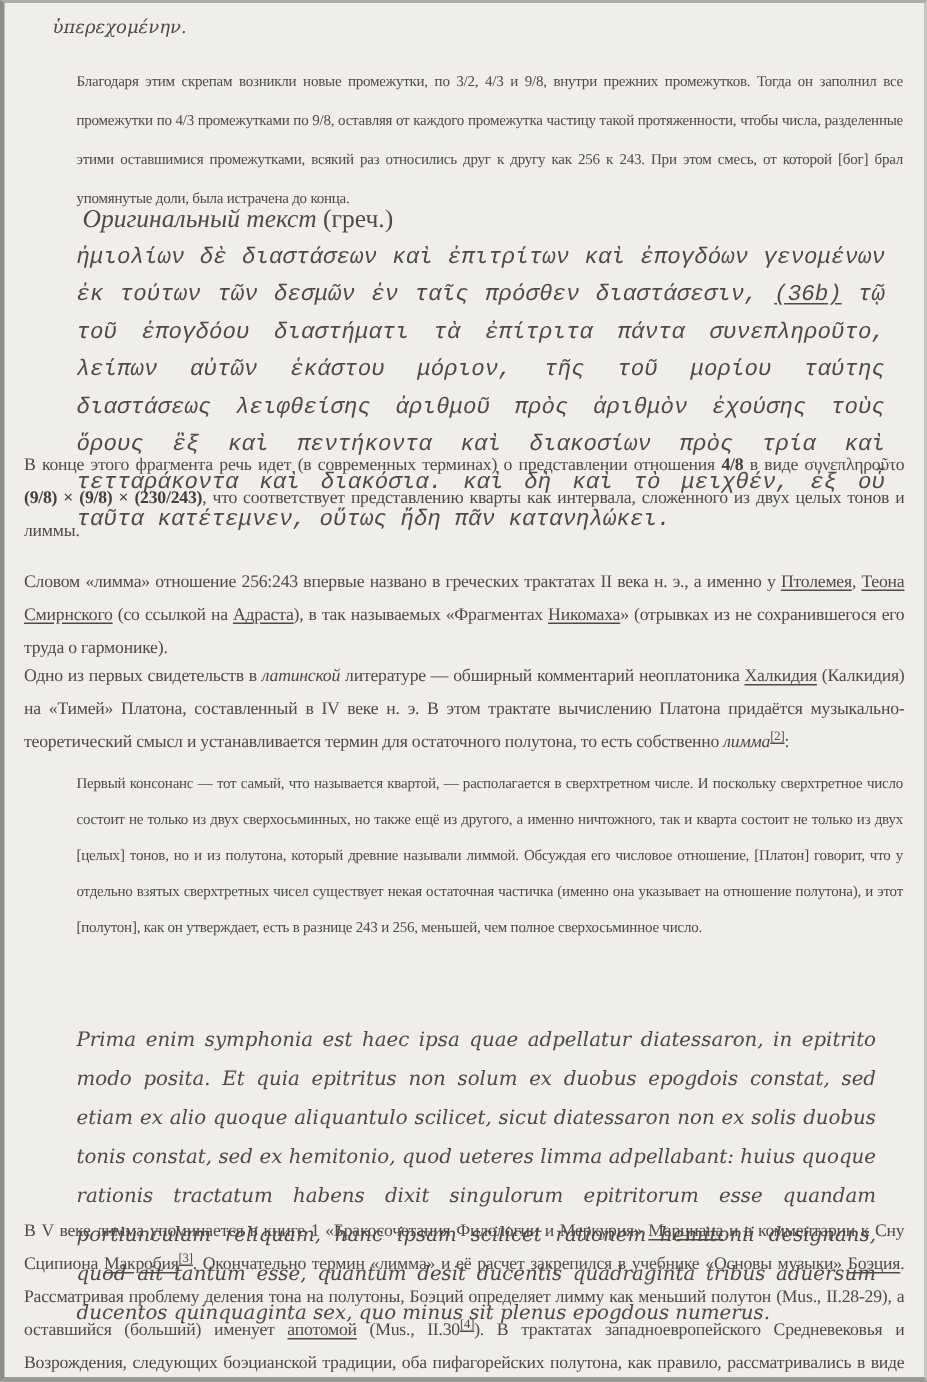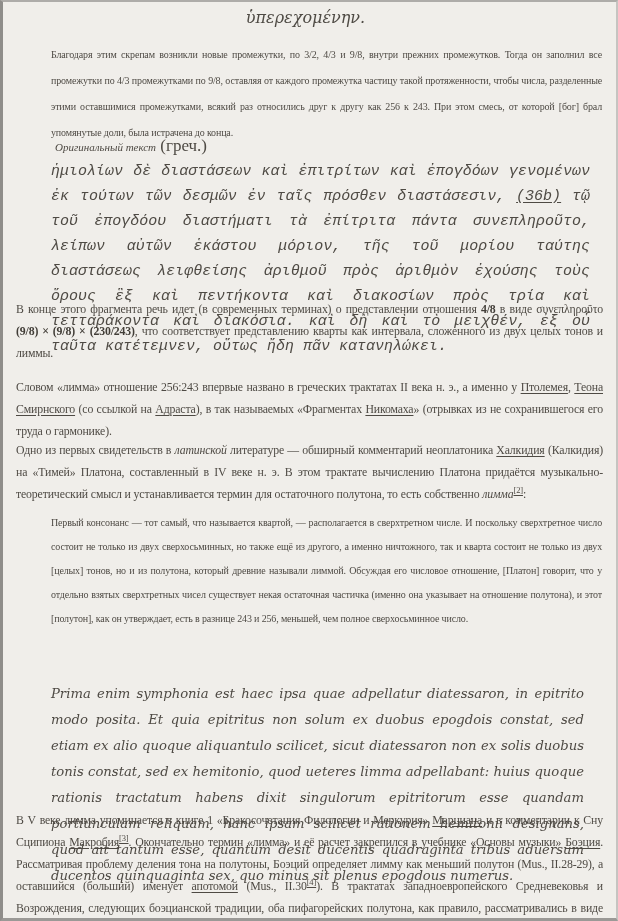--- a/index.html
+++ b/index.html
@@ -32,34 +32,34 @@
     left:48px;right:26px;
     font-family:Liberation Mono, monospace;
     font-style:italic;
     font-size:15px;line-height:25px;
     text-align:justify;
   }
   .greek-lead{
     left:32px;right:40px;
     font-family:"DejaVu Serif","Liberation Serif",serif;
     font-style:italic;
-    font-size:16px;line-height:20px;text-align:center;
+    font-size:12px;line-height:20px;
   }
   .latin{
     left:48px;right:32px;
     font-family:"DejaVu Serif","Liberation Serif",serif;
     font-style:italic;
     font-size:13.2px;line-height:26px;
     text-align:justify;
   }
   .qhead{
     left:52px;right:60px;
     font-size:13px;
   }
-  .qhead .it{font-size:11px;}
+  .qhead .it{font-size:17px;}
   .qhead .rg{font-size:17px;}
   .it{font-style:italic;}
   .bd{font-weight:bold;color:#423e38;}
   .rg{font-style:normal;}
   .lnk{
     color:#4e4a44;
     text-decoration:underline;
     text-underline-offset:2px;
     cursor:pointer;
   }

